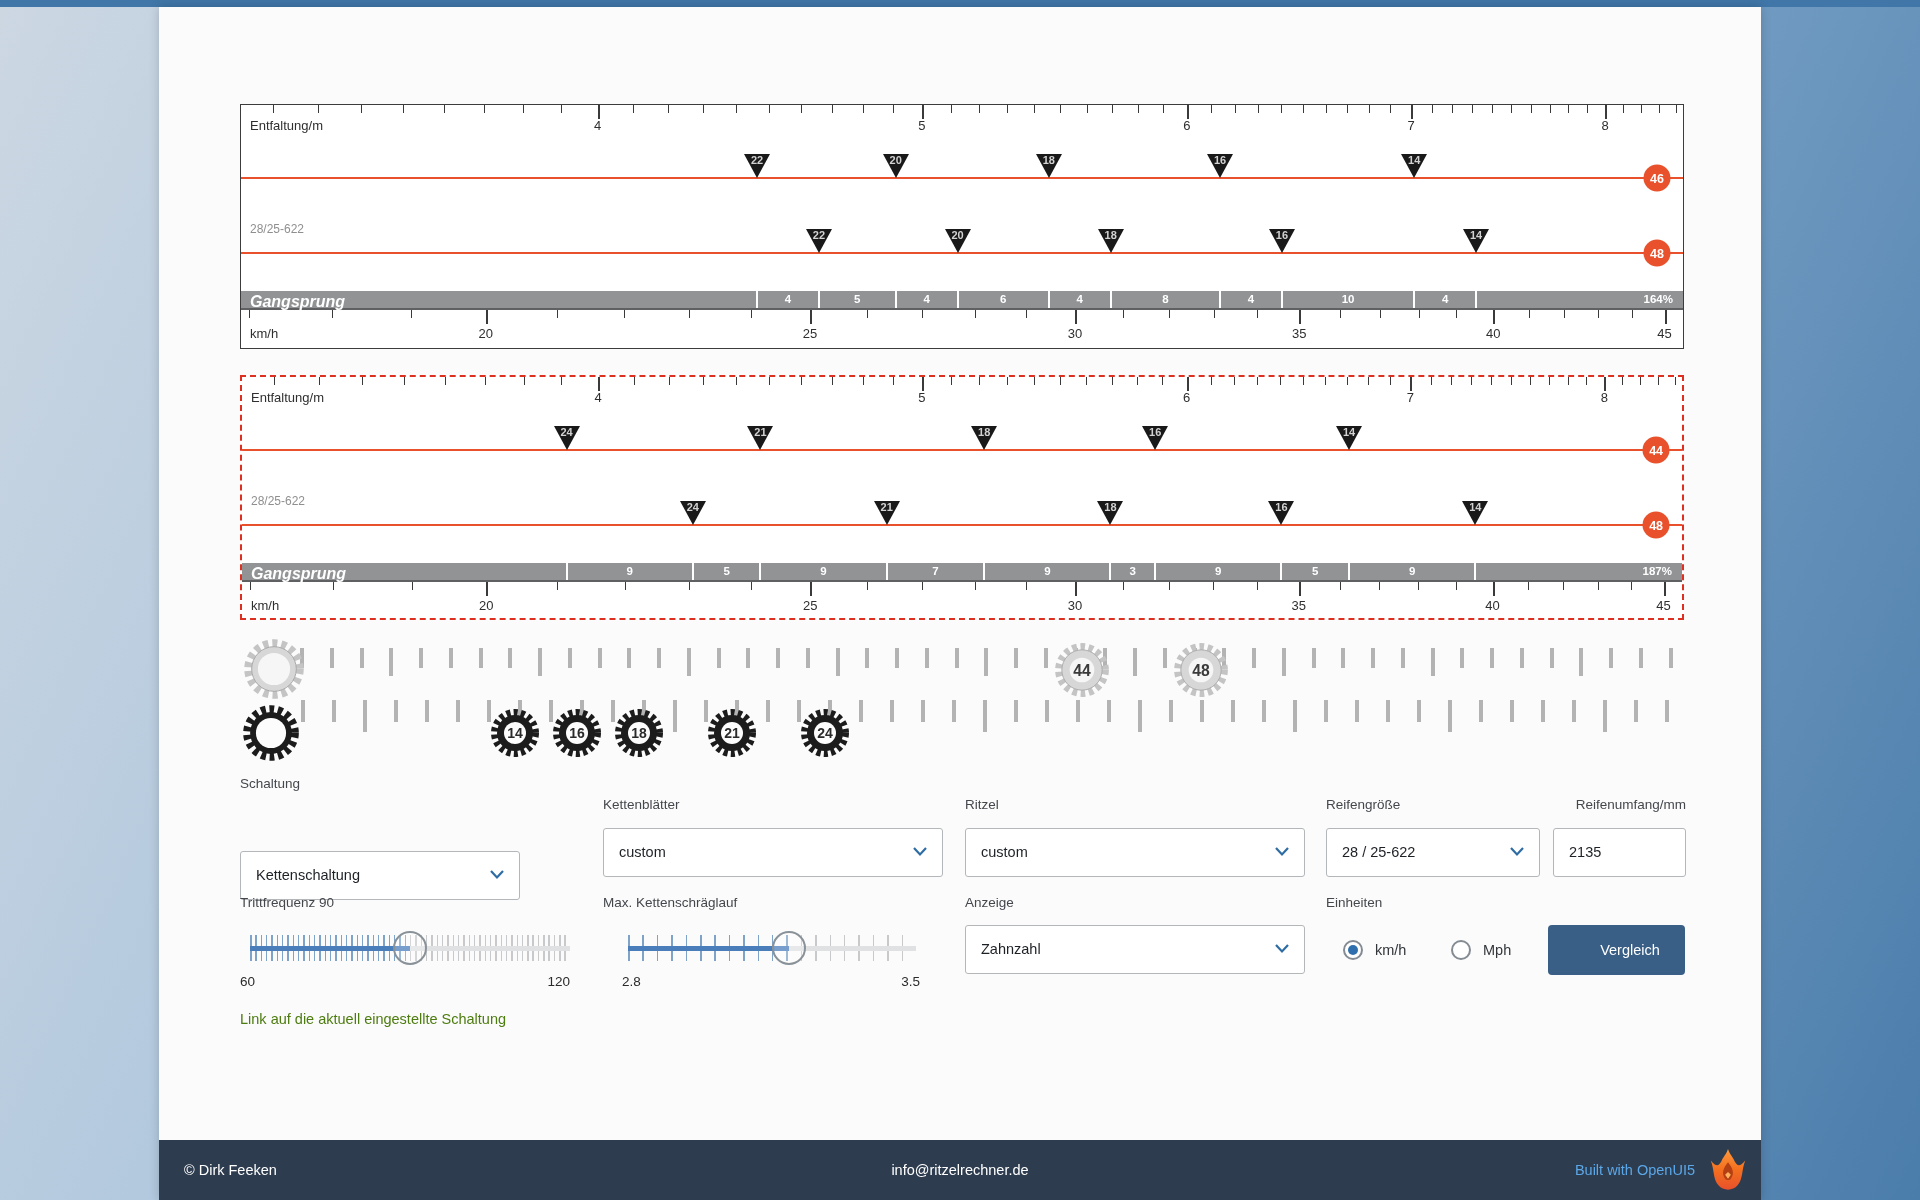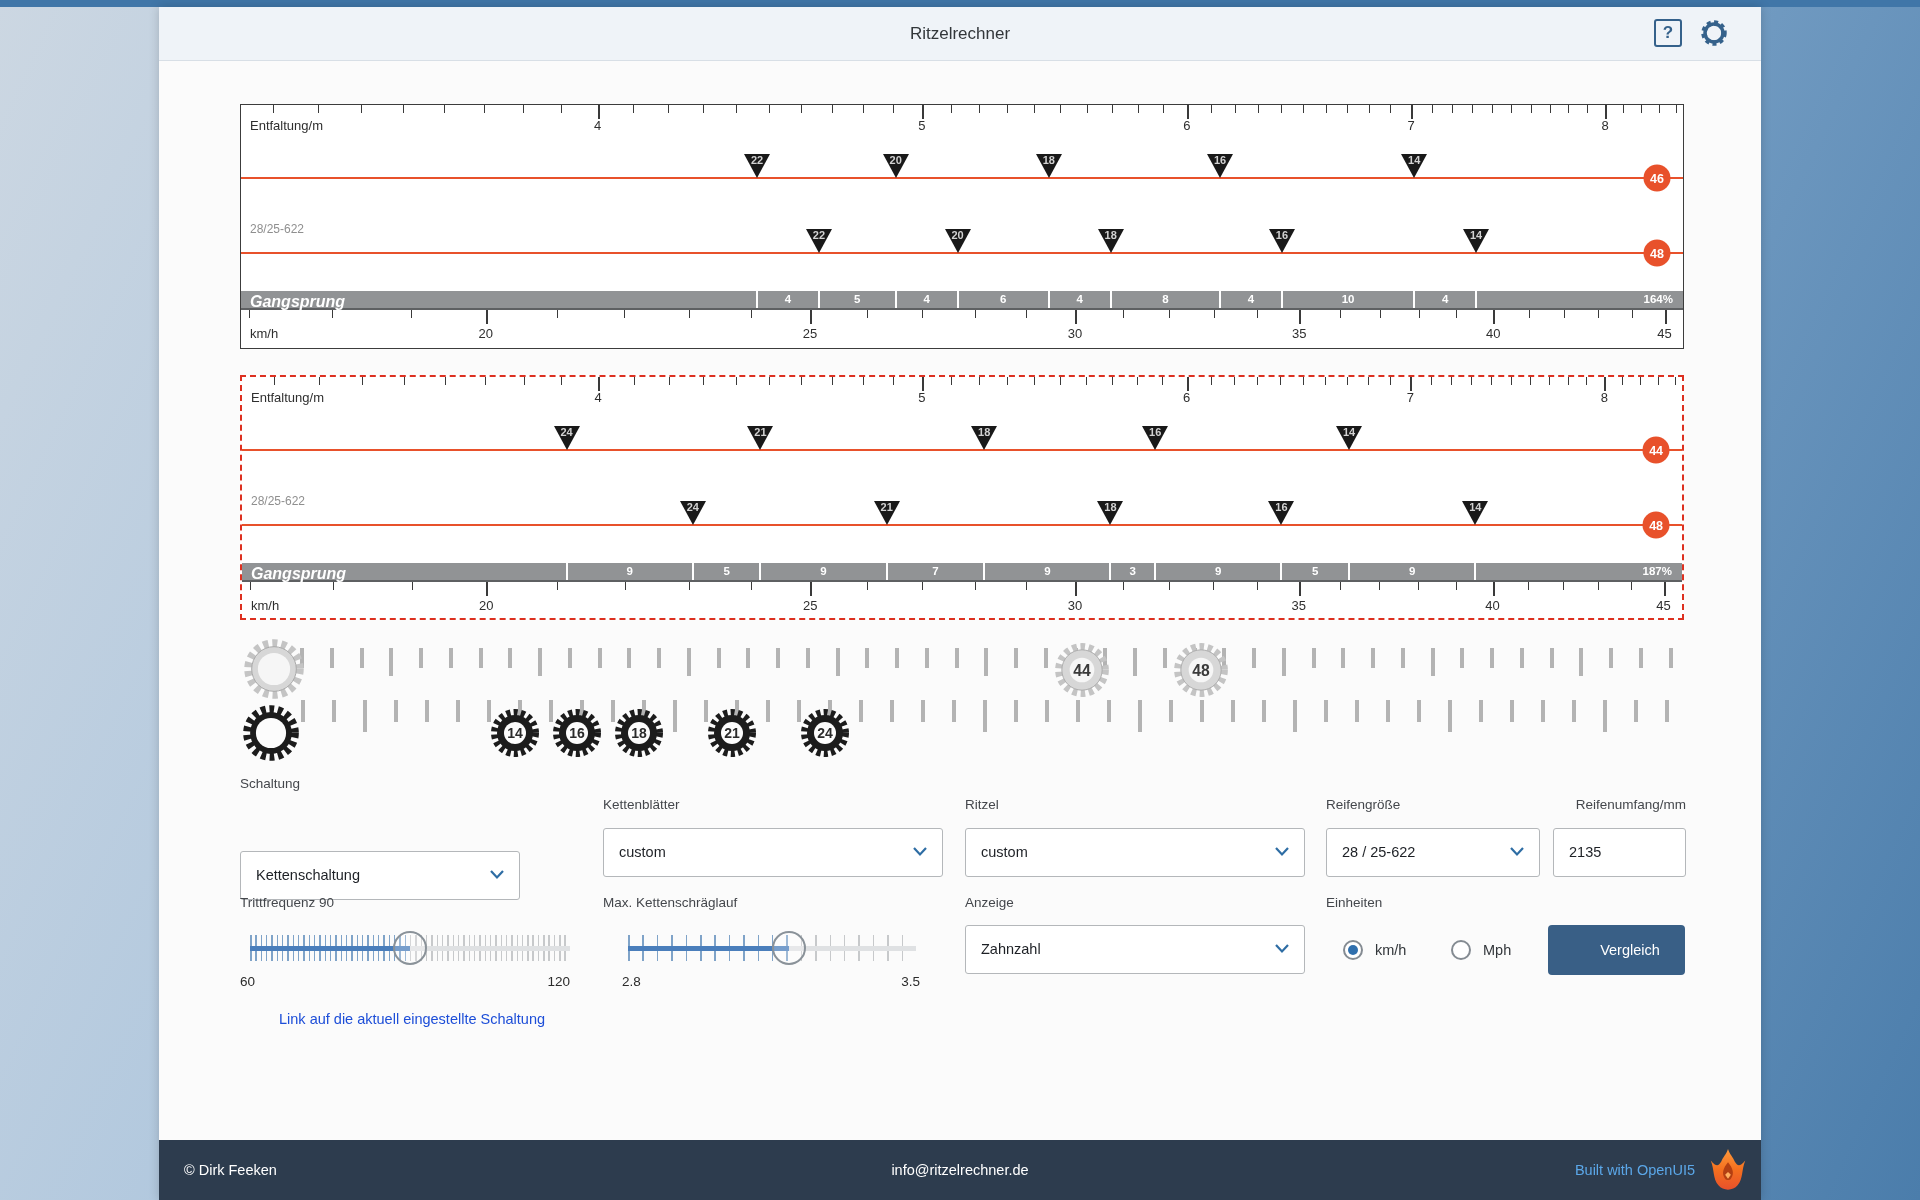--- a/index.html
+++ b/index.html
@@ -48,46 +48,35 @@
   .s-fill .s-ticks{background:repeating-linear-gradient(90deg,#7fa3c8 0 1.5px,transparent 1.5px var(--step));left:0;width:1000px;}
   .s-fill .s-bar{background:#4a7ebb;width:1000px;}
   .s-handle{position:absolute;top:3px;width:34px;height:34px;border:2px solid #8a9299;border-radius:50%;box-sizing:border-box;transform:translateX(-50%);background:rgba(255,255,255,0.25);cursor:pointer;}
   .s-min,.s-max{position:absolute;font-size:13.5px;color:#2b2b2b;top:46px;}
   .s-max{transform:translateX(-100%);}
   .radio{position:absolute;display:flex;align-items:center;cursor:pointer;}
   .radio .circ{width:20px;height:20px;border:2px solid #848b92;border-radius:50%;box-sizing:border-box;background:#fff;display:flex;align-items:center;justify-content:center;}
   .radio .dot{width:10px;height:10px;border-radius:50%;background:#2f6fad;}
   .radio .rlabel{margin-left:12px;font-size:14.5px;color:#32363a;}
   .btn{position:absolute;background:#395f86;color:#fff;border:none;border-radius:4px;font-size:14.5px;font-family:"Liberation Sans",sans-serif;cursor:pointer;padding-left:33px;}
-  .linktext{position:absolute;font-size:14.5px;color:#1d4ed8;cursor:pointer;margin-left:39px;}
+  .linktext{position:absolute;font-size:14.5px;color:#4d7c0f;cursor:pointer;}
 
   .footer{position:absolute;left:0;bottom:0;width:100%;height:60px;background:#2d3c4e;}
   .foot-left{position:absolute;left:25px;top:0;height:60px;line-height:60px;color:#fff;font-size:14.5px;}
   .foot-center{position:absolute;left:0;right:0;top:0;height:60px;line-height:60px;text-align:center;color:#fff;font-size:14.5px;}
   .foot-right{position:absolute;right:10px;top:0;height:60px;display:flex;align-items:center;}
   .foot-link{color:#5ba7e8;font-size:14.5px;margin-right:10px;cursor:pointer;}
 </style>
 </head>
 <body>
 
 <div class="page">
   <div class="topstrip"></div>
   <div class="app">
 
-    <div class="app-header">
-      <div class="app-title">Ritzelrechner</div>
-      <div class="hdr-btn help-box">?</div>
-      <div class="hdr-btn gear-btn">
-        <svg width="30" height="30" viewBox="0 0 30 30">
-          <circle cx="15" cy="15" r="10" fill="none" stroke="#35618b" stroke-width="5.5" stroke-dasharray="3.6 3.1"></circle>
-          <circle cx="15" cy="15" r="9" fill="none" stroke="#35618b" stroke-width="3.5"></circle>
-          <circle cx="15" cy="15" r="4" fill="#eff3f8"></circle>
-        </svg>
-      </div>
-    </div>
 
     <div class="chart" id="chart0" style="top:97px">
         <div class="chart-inner">
           <div class="ctick" style="left: 2.23%; top: 0px; height: 8px;"></div>
           <div class="ctick" style="left: 5.332%; top: 0px; height: 8px;"></div>
           <div class="ctick" style="left: 8.341%; top: 0px; height: 8px;"></div>
           <div class="ctick" style="left: 11.264%; top: 0px; height: 8px;"></div>
           <div class="ctick" style="left: 14.104%; top: 0px; height: 8px;"></div>
           <div class="ctick" style="left: 16.866%; top: 0px; height: 8px;"></div>
           <div class="ctick" style="left: 19.554%; top: 0px; height: 8px;"></div>

